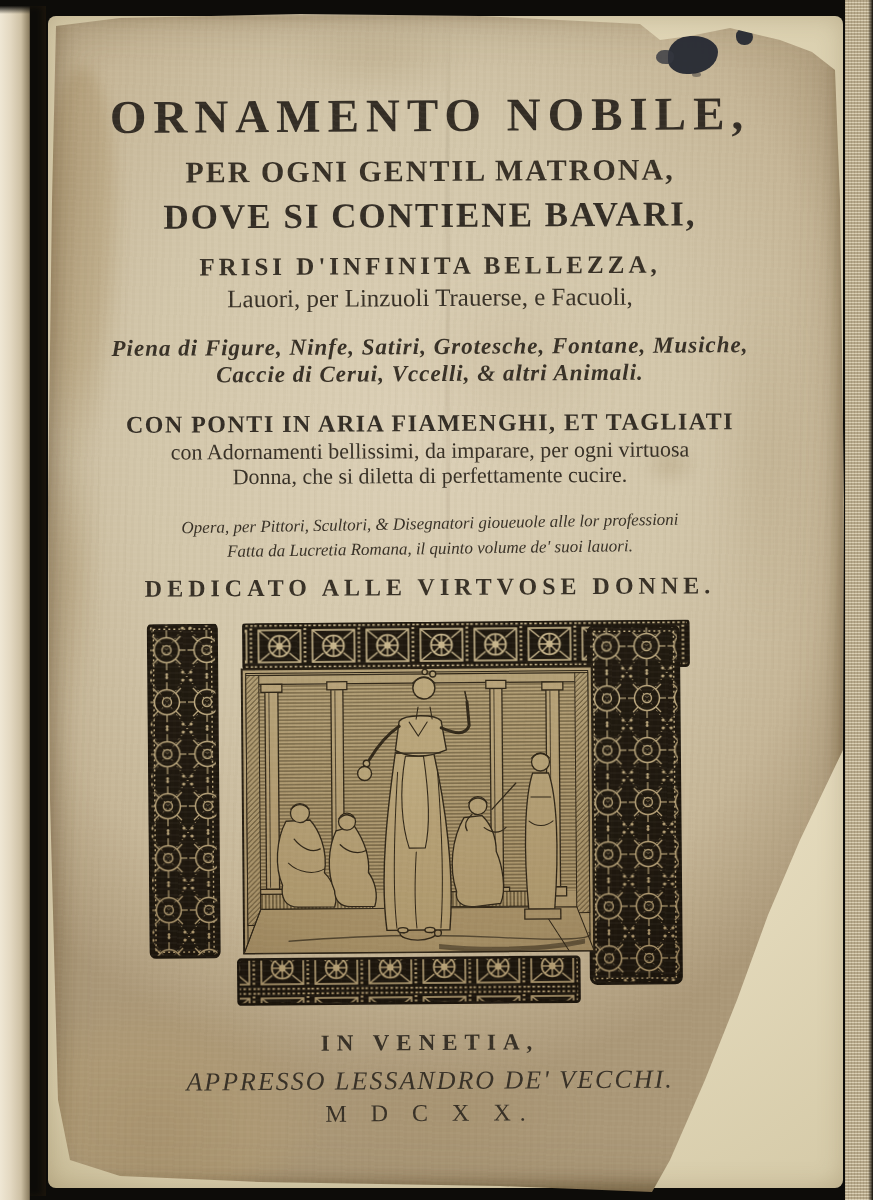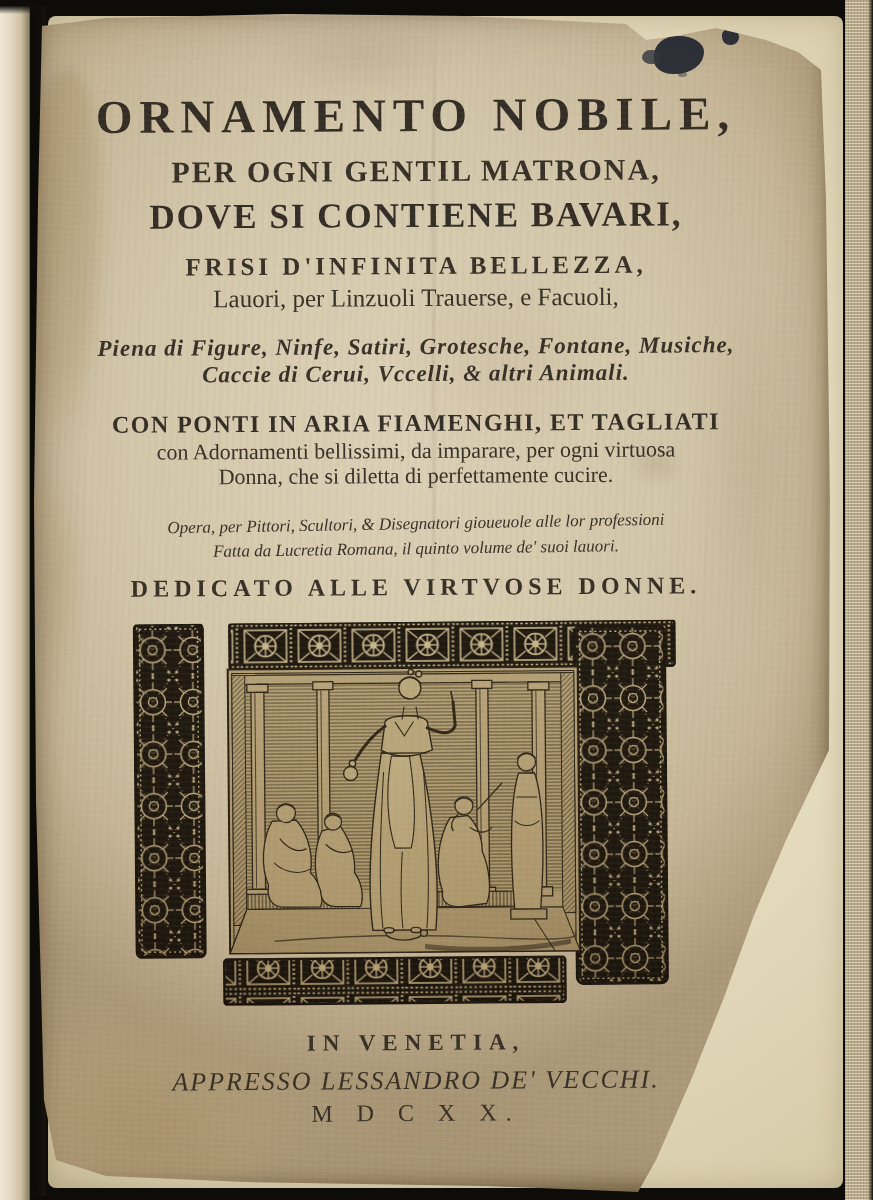--- a/index.html
+++ b/index.html
@@ -26,21 +26,21 @@
   .underleaf{position:absolute;left:48px;top:16px;width:795px;height:1172px;border-radius:8px;
     background:radial-gradient(ellipse 90% 70% at 55% 45%,#ece3c8 0%,#e4dabc 55%,#d6cba9 90%,#c6b994 100%);
     box-shadow:inset 0 0 24px rgba(110,90,55,.25);}
   .underleaf .fleck1{position:absolute;left:597px;top:1069px;width:15px;height:8px;background:#474034;
     border-radius:60% 40% 50% 50%/60% 50% 40% 50%;opacity:.75;}
   .underleaf .fleck2{position:absolute;left:728px;top:826px;width:7px;height:6px;background:#8a7347;
     border-radius:50%;opacity:.6;}
   .underleaf .fleck3{position:absolute;left:555px;top:320px;width:6px;height:5px;background:#9b8458;
     border-radius:50%;opacity:.5;}
 
-  .leaf{position:absolute;left:30px;top:12px;width:800px;height:1180px;
+  .leaf{position:absolute;left:44px;top:12px;width:800px;height:1180px;
     background:
       radial-gradient(ellipse 70% 55% at 46% 36%,#dcd0b7 0%,#d3c7ab 48%,#c6b697 78%,#ab9878 100%);
     clip-path:polygon(12px 14px,76px 6px,256px 2px,436px 4px,556px 10px,596px 12px,616px 28px,
       646px 24px,686px 16px,736px 28px,768px 40px,791px 58px,796px 188px,800px 488px,799px 738px,
       756px 828px,724px 903px,693px 988px,661px 1068px,626px 1148px,608px 1180px,456px 1174px,
       216px 1170px,76px 1164px,26px 1148px,14px 1088px,6px 788px,4px 488px,8px 188px);
     filter:drop-shadow(2px 3px 2px rgba(35,25,12,.55));
     box-shadow:inset 0 0 50px rgba(95,75,40,.35);}
   .leaf .grain{position:absolute;inset:0;opacity:.55;pointer-events:none;
     background:repeating-linear-gradient(92deg,rgba(105,88,58,.055) 0 3px,transparent 3px 7px),

